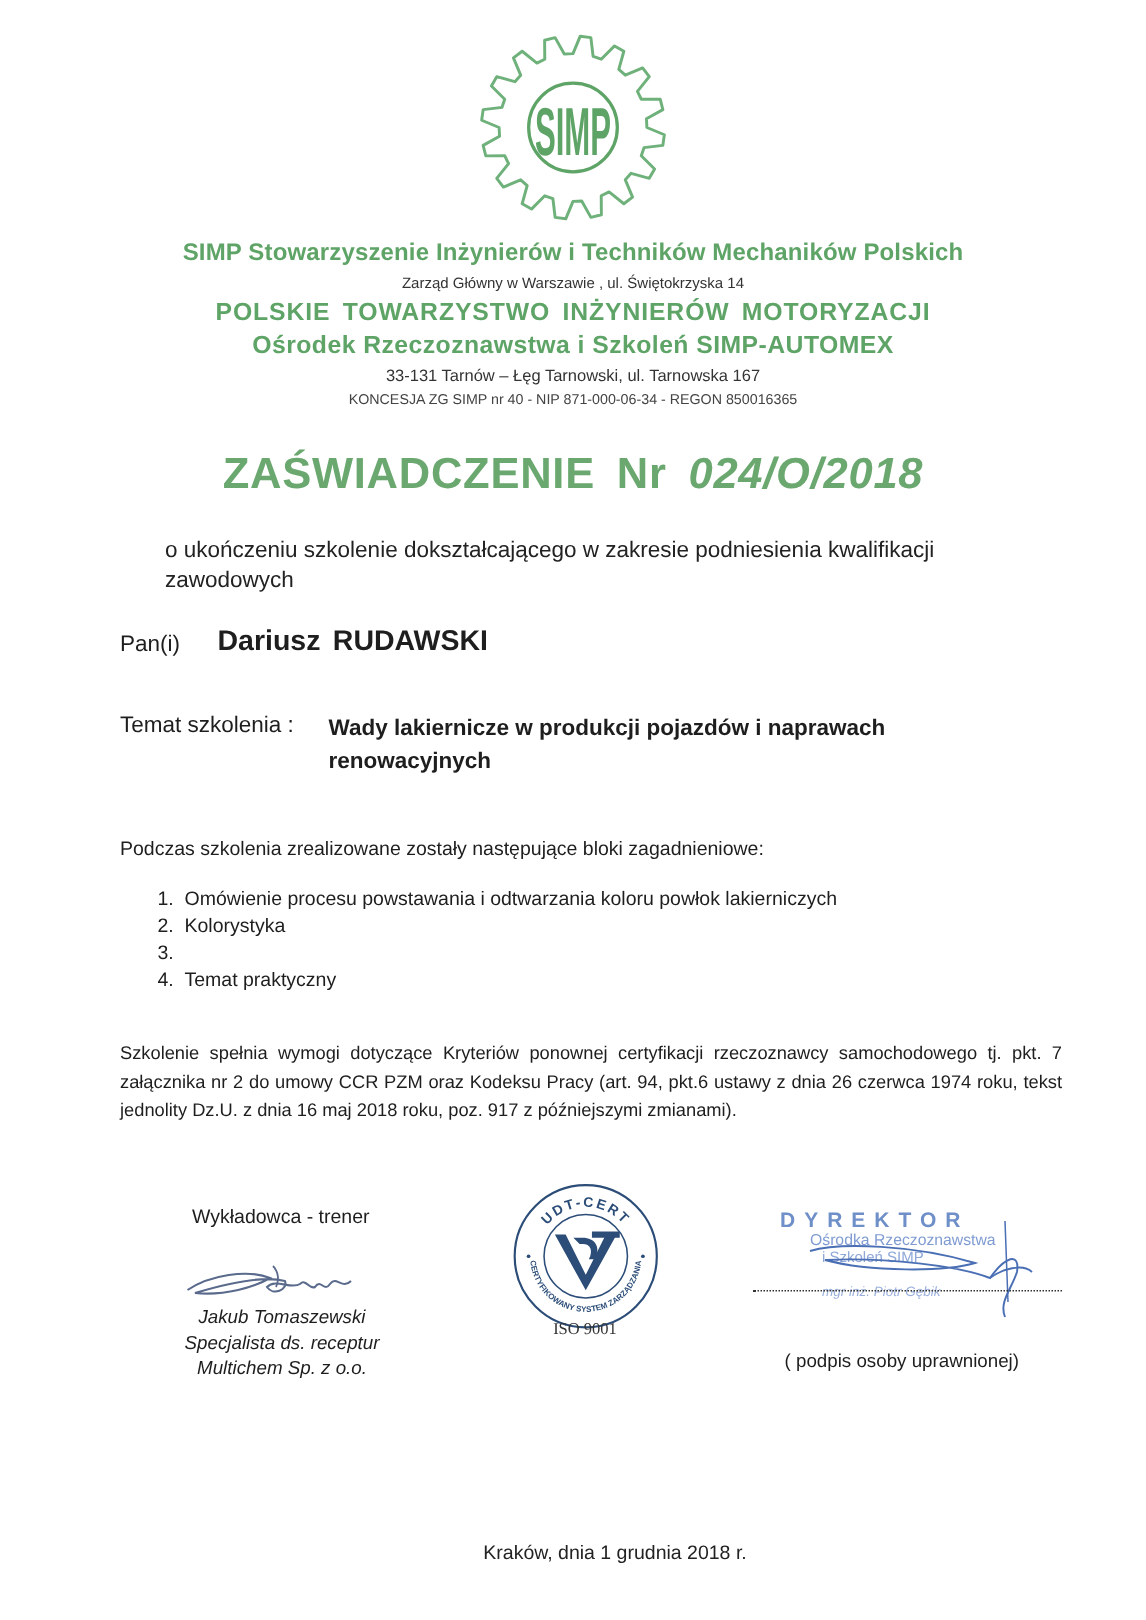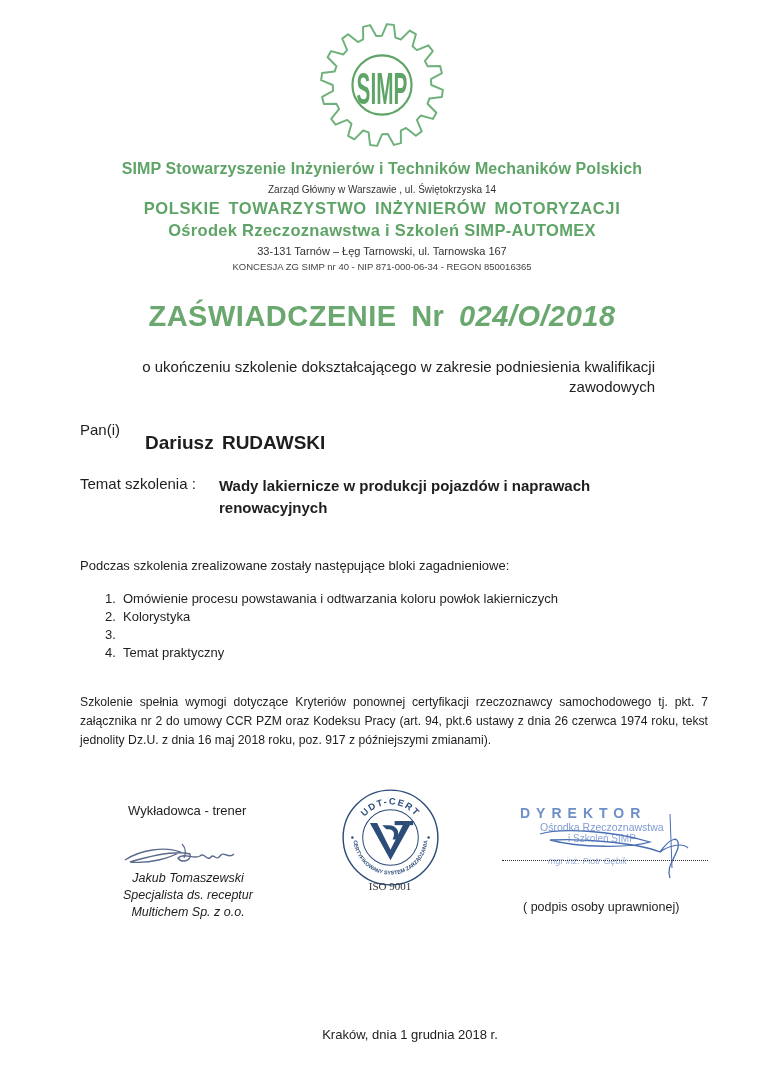--- a/index.html
+++ b/index.html
@@ -14,37 +14,37 @@
     .h-org { top: 160px; font-size: 16px; font-weight: bold; color: #5fa467; letter-spacing: 0.1px; }
     .h-sub { top: 184px; font-size: 10px; color: #333; }
     .h-ptim { top: 199px; font-size: 16.5px; font-weight: bold; color: #5fa467; letter-spacing: 0.6px; word-spacing: 3px; }
     .h-osr { top: 221px; font-size: 16.5px; font-weight: bold; color: #5fa467; letter-spacing: 0.3px; }
     .h-addr { top: 245px; font-size: 11px; color: #333; }
     .h-kon { top: 261px; font-size: 9.5px; color: #444; }
     .title { top: 300px; font-size: 29px; font-weight: bold; color: #6aa86f; letter-spacing: 0.5px; word-spacing: 6px; }
     .title i { font-weight: bold; }
     .subtitle { top: 357px; font-size: 15px; color: #222; line-height: 20px; left: 110px; width: 545px; }
     .pan-label { left: 80px; top: 421px; font-size: 15px; }
-    .pan-name { left: 145px; top: 417px; font-size: 19px; font-weight: bold; word-spacing: 3px; margin-top: 15px; }
+    .pan-name { left: 145px; top: 417px; font-size: 19px; font-weight: bold; word-spacing: 3px; }
     .temat-label { left: 80px; top: 475px; font-size: 15px; }
     .temat-val { left: 219px; top: 475px; font-size: 15px; font-weight: bold; line-height: 22px; width: 420px; }
     .intro { left: 80px; top: 558px; font-size: 13px; }
     .list { left: 105px; top: 590px; font-size: 13px; line-height: 18px; margin: 0; padding: 0; list-style: none; }
     .list li { display: flex; }
     .list .num { width: 18px; }
     .req { left: 80px; top: 693px; width: 628px; font-size: 12.2px; line-height: 19px; text-align: justify; }
     .lect-label { left: 128px; top: 803px; font-size: 13px; }
     .sig1 { left: 120px; top: 838px; width: 130px; height: 34px; }
     .lect-info { left: 118px; top: 870px; width: 140px; font-size: 12.5px; line-height: 17px; text-align: center; font-style: italic; }
     .stamp { left: 339px; top: 786px; width: 103px; height: 103px; }
     .iso { left: 350px; top: 880px; width: 80px; text-align: center; font-family: "Liberation Serif", serif; font-size: 11px; color: #333; }
     .dyr { left: 520px; top: 805px; width: 200px; }
     .dyr-title { font-size: 14px; letter-spacing: 6px; color: #6f8fc8; font-weight: bold; }
     .dyr-line { font-size: 10.5px; color: #7f9bd2; margin-left: 20px; }
-    .dyr-line2 { font-size: 10px; color: #8fa8d8; margin-left: 48px; }
+    .dyr-line2 { font-size: 10px; color: #8fa8d8; margin-left: 28px; }
     .dots { left: 502px; top: 860px; width: 206px; border-bottom: 1.5px dotted #333; }
     .sign-cap { left: 523px; top: 872px; font-size: 12.5px; margin-top: 28px; }
     .sig2 { left: 510px; top: 808px; width: 200px; height: 80px; }
     .date { top: 1027px; font-size: 13px; color: #222; padding-left: 28px; }
   </style>
 </head>
 <body>
 
 <svg class="abs logo" viewBox="0 0 140 136">
   <g fill="none" stroke="#6fb17a" stroke-width="2">
@@ -59,21 +59,21 @@
 <div class="abs center h-ptim">POLSKIE  TOWARZYSTWO  INŻYNIERÓW  MOTORYZACJI</div>
 <div class="abs center h-osr">Ośrodek Rzeczoznawstwa i Szkoleń  SIMP-AUTOMEX</div>
 <div class="abs center h-addr">33-131 Tarnów – Łęg Tarnowski, ul. Tarnowska 167</div>
 <div class="abs center h-kon">KONCESJA ZG SIMP nr  40  - NIP 871-000-06-34 - REGON 850016365</div>
 
 <div class="abs center title">
   <span>ZAŚWIADCZENIE  Nr</span>
   <i>024/O/2018</i>
 </div>
 
-<div class="abs subtitle" style="text-align:right">o ukończeniu szkolenie  dokształcającego w zakresie podniesienia kwalifikacji zawodowych</div>
+<div class="abs subtitle" style="text-align:left">o ukończeniu szkolenie  dokształcającego w zakresie podniesienia kwalifikacji zawodowych</div>
 
 <div class="abs pan-label">Pan(i)</div>
 <div class="abs pan-name">Dariusz  RUDAWSKI</div>
 
 <div class="abs temat-label">Temat szkolenia :</div>
 <div class="abs temat-val">Wady lakiernicze w produkcji pojazdów i naprawach renowacyjnych</div>
 
 <div class="abs intro">Podczas szkolenia  zrealizowane zostały następujące bloki zagadnieniowe:</div>
 <ul class="abs list">
   <li>

